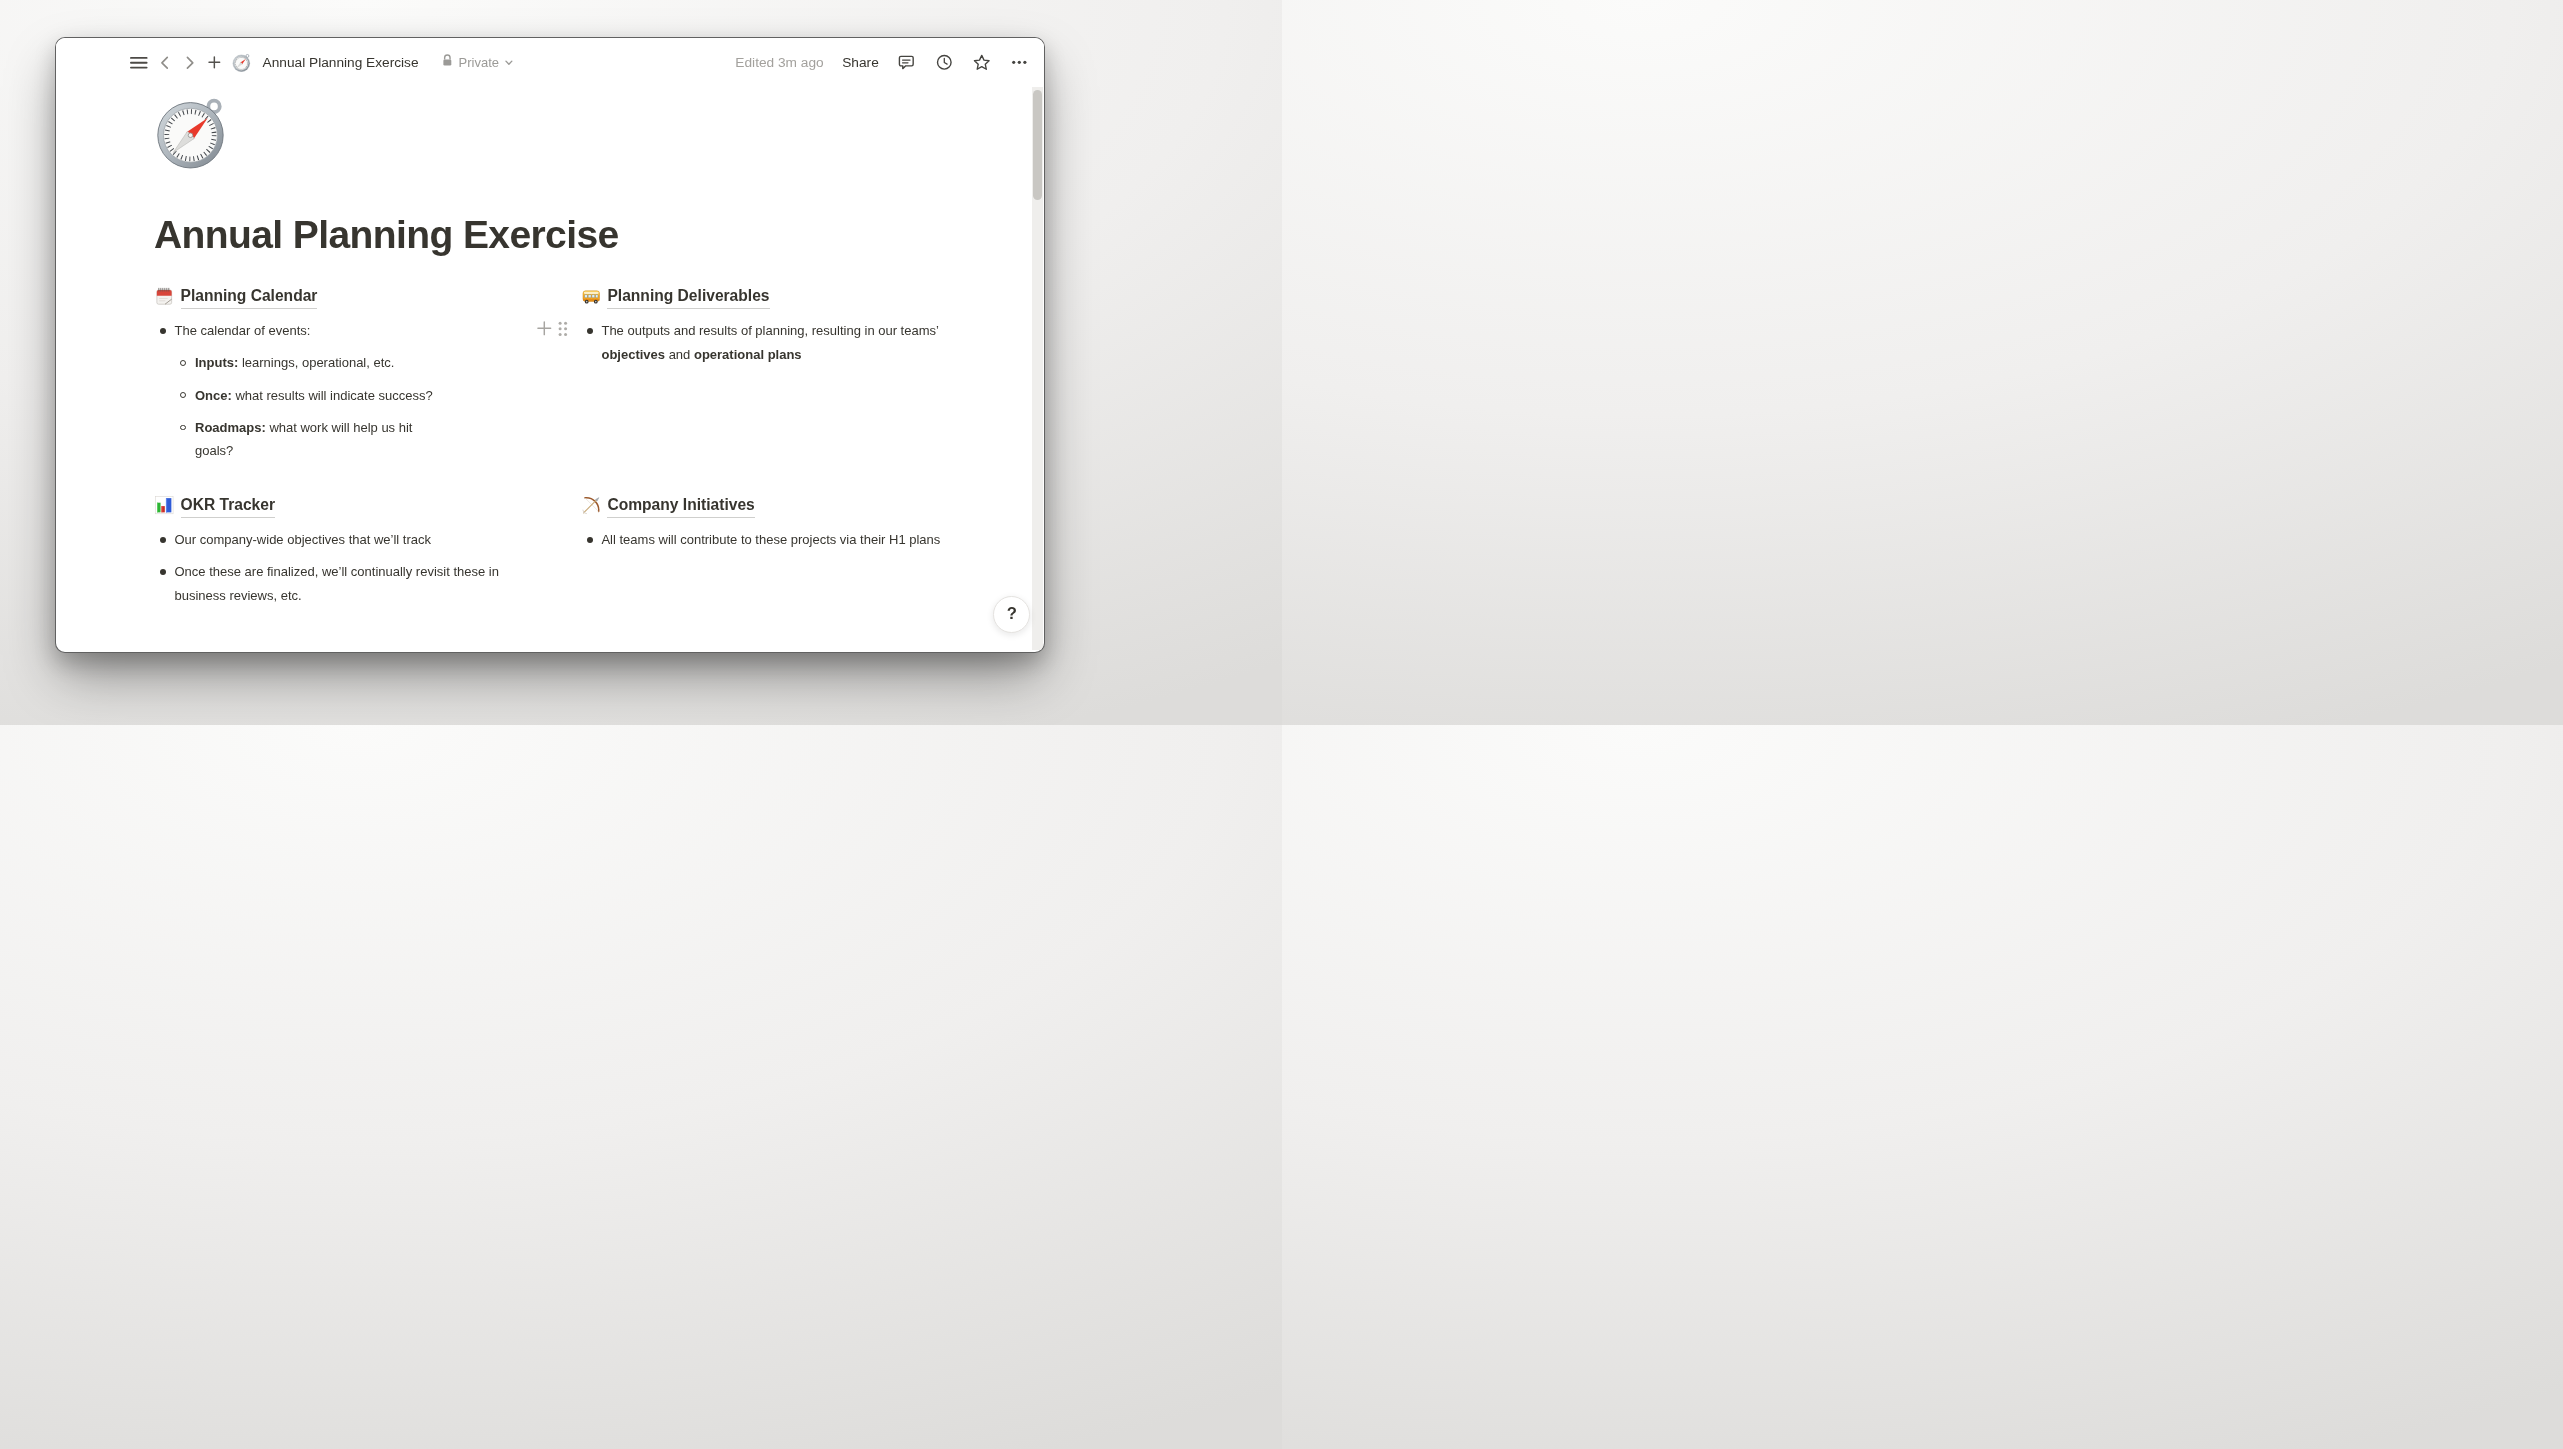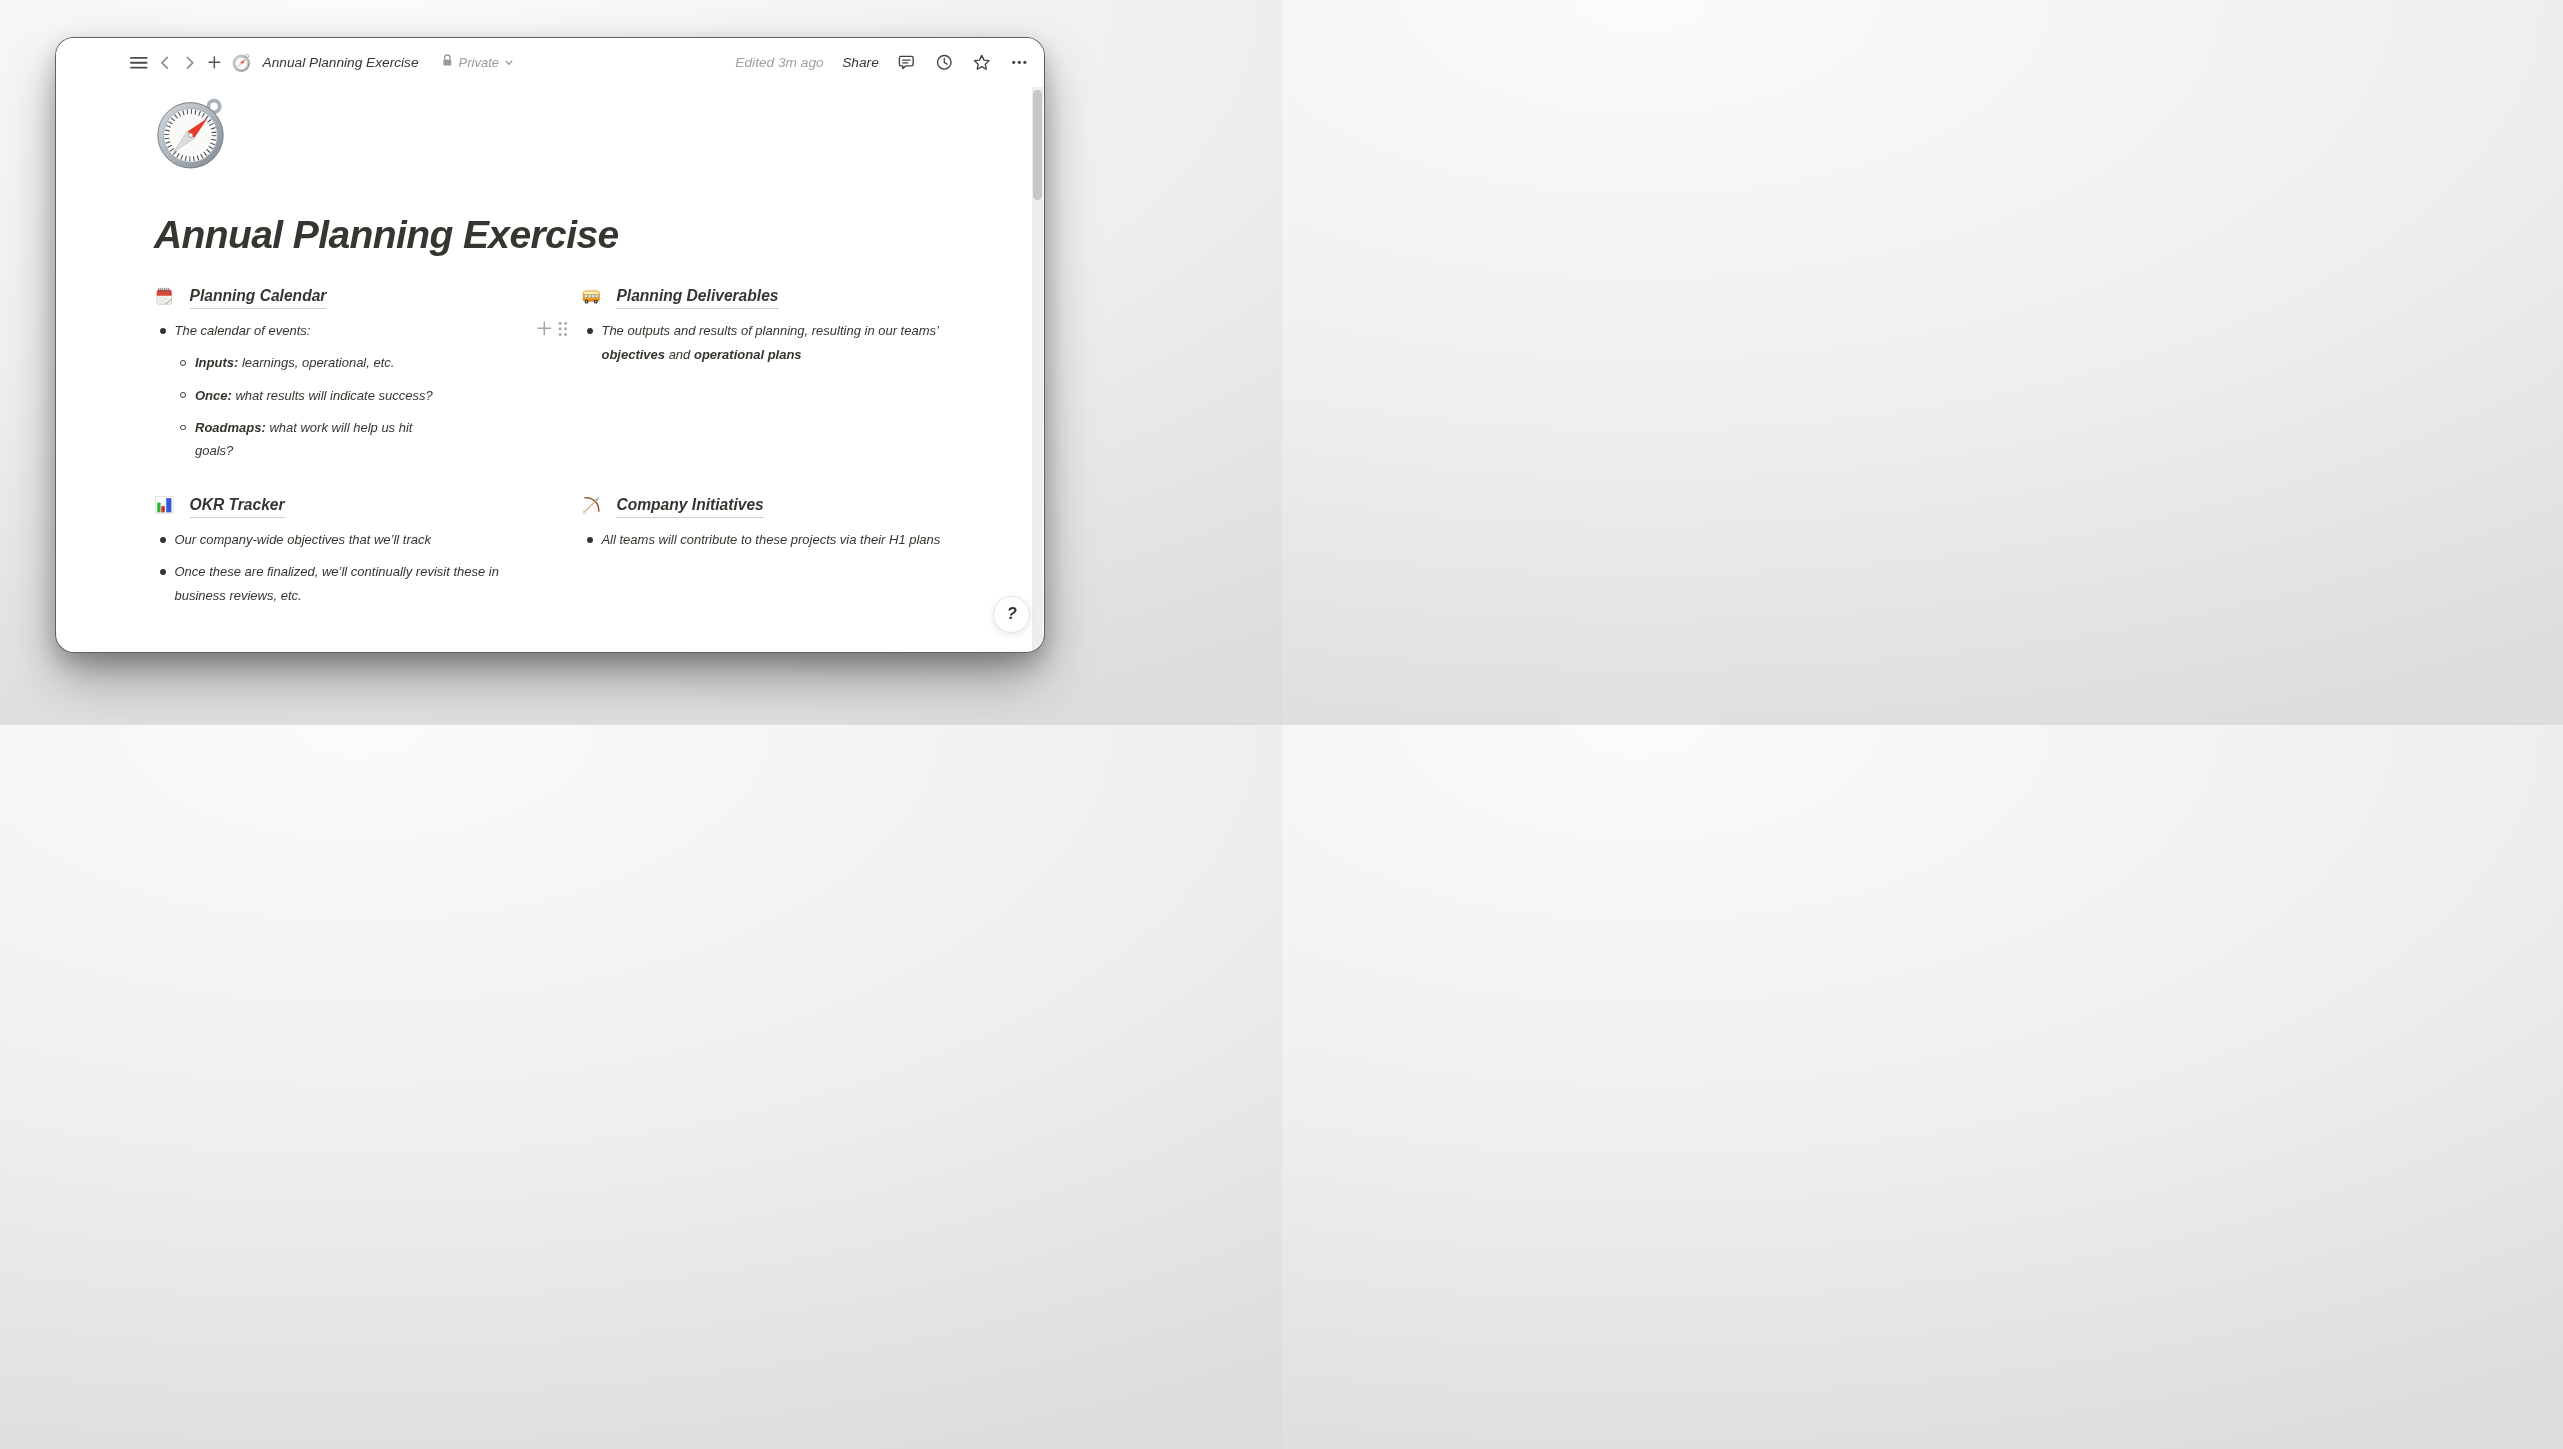--- a/index.html
+++ b/index.html
@@ -6,45 +6,44 @@
   html,body { width:1282px; height:725px; }
   body {
     font-family: "Liberation Sans", "DejaVu Sans", sans-serif;
     background: radial-gradient(130% 110% at 28% 0%, #fbfbfa 0%, #f0efee 52%, #dddcda 100%);
     overflow: hidden;
     color:#37352f;
   }
   .stage { position:relative; width:1282px; height:725px; }
   .window {
     position:absolute; left:55px; top:37px; width:990px; height:616px;
-    background:#ffffff; border-radius:19px; overflow:hidden;
+    background:#ffffff; border-radius:10px; overflow:hidden;
     border:1px solid rgba(0,0,0,0.62);
     box-shadow: 0 25.4px 54px -5.9px rgba(0,0,0,0.40), 0 9.8px 21.5px rgba(0,0,0,0.20);
-    font-style: italic;
   }
   
   .topbar { height:49px; display:flex; align-items:center; padding:0 15.6px 0 74px; background:#fff; }
   .tb-left { display:flex; align-items:center; gap:10.7px; flex:1; min-width:0; }
   .tb-right { display:flex; align-items:center; gap:18.6px; }
   .tb-btn { display:flex; align-items:center; justify-content:center; cursor:pointer; border-radius:3.9px; }
   .tb-title { font-size:13.7px; color:#37352f; white-space:nowrap; cursor:pointer; }
   .privacy { display:flex; align-items:center; gap:4.9px; margin-left:11.7px; cursor:pointer; }
   .privacy-label { font-size:13px; color:#9b9a97; }
   .edited { font-size:13.7px; color:#a3a19d; white-space:nowrap; }
   .share { font-size:13.7px; color:#37352f; cursor:pointer; }
   
   .content { padding:7.8px 92px 0 98px; }
   .page-icon { width:76px; height:76px; cursor:pointer; }
   .page-icon svg { width:100%; height:100%; display:block; }
   h1.page-title { margin-top:41px; font-size:39px; line-height:1.2; font-weight:700; letter-spacing:-0.6px; color:#37352f; }
   .row { display:flex; justify-content:space-between; margin-top:25.4px; }
   .row .col:first-child { width:48%; }
   .row .col:last-child  { width:46.5%; }
   .col.has-handles { position:relative; }
-  .sec-head { display:flex; align-items:center; gap:15px; line-height:23.4px; }
+  .sec-head { display:flex; align-items:center; gap:6px; line-height:23.4px; }
   .sec-emoji { width:20.5px; height:20.5px; flex:0 0 20.5px; }
   .sec-emoji svg { width:100%; height:100%; display:block; }
   .sec-title { font-size:15.6px; font-weight:600; color:#37352f; border-bottom:1.5px solid rgba(55,53,47,0.24); padding-bottom:1px; cursor:pointer; }
   .blist { list-style:none; margin:5.9px 0 0 0; }
   .blist .blist { margin:0 0 0 20.5px; }
   .blist li { margin:1px 0; }
   .line { display:flex; padding:3.9px 0; font-size:13px; line-height:23.4px; cursor:text; }
   .marker { flex:0 0 20.5px; width:20.5px; padding:8.8px 0 0 5.9px; }
   .dot  { display:block; width:5.9px; height:5.9px; border-radius:50%; background:#37352f; }
   .ring { display:block; width:5.9px; height:5.9px; border-radius:50%; border:1.3px solid #37352f; background:transparent; }

